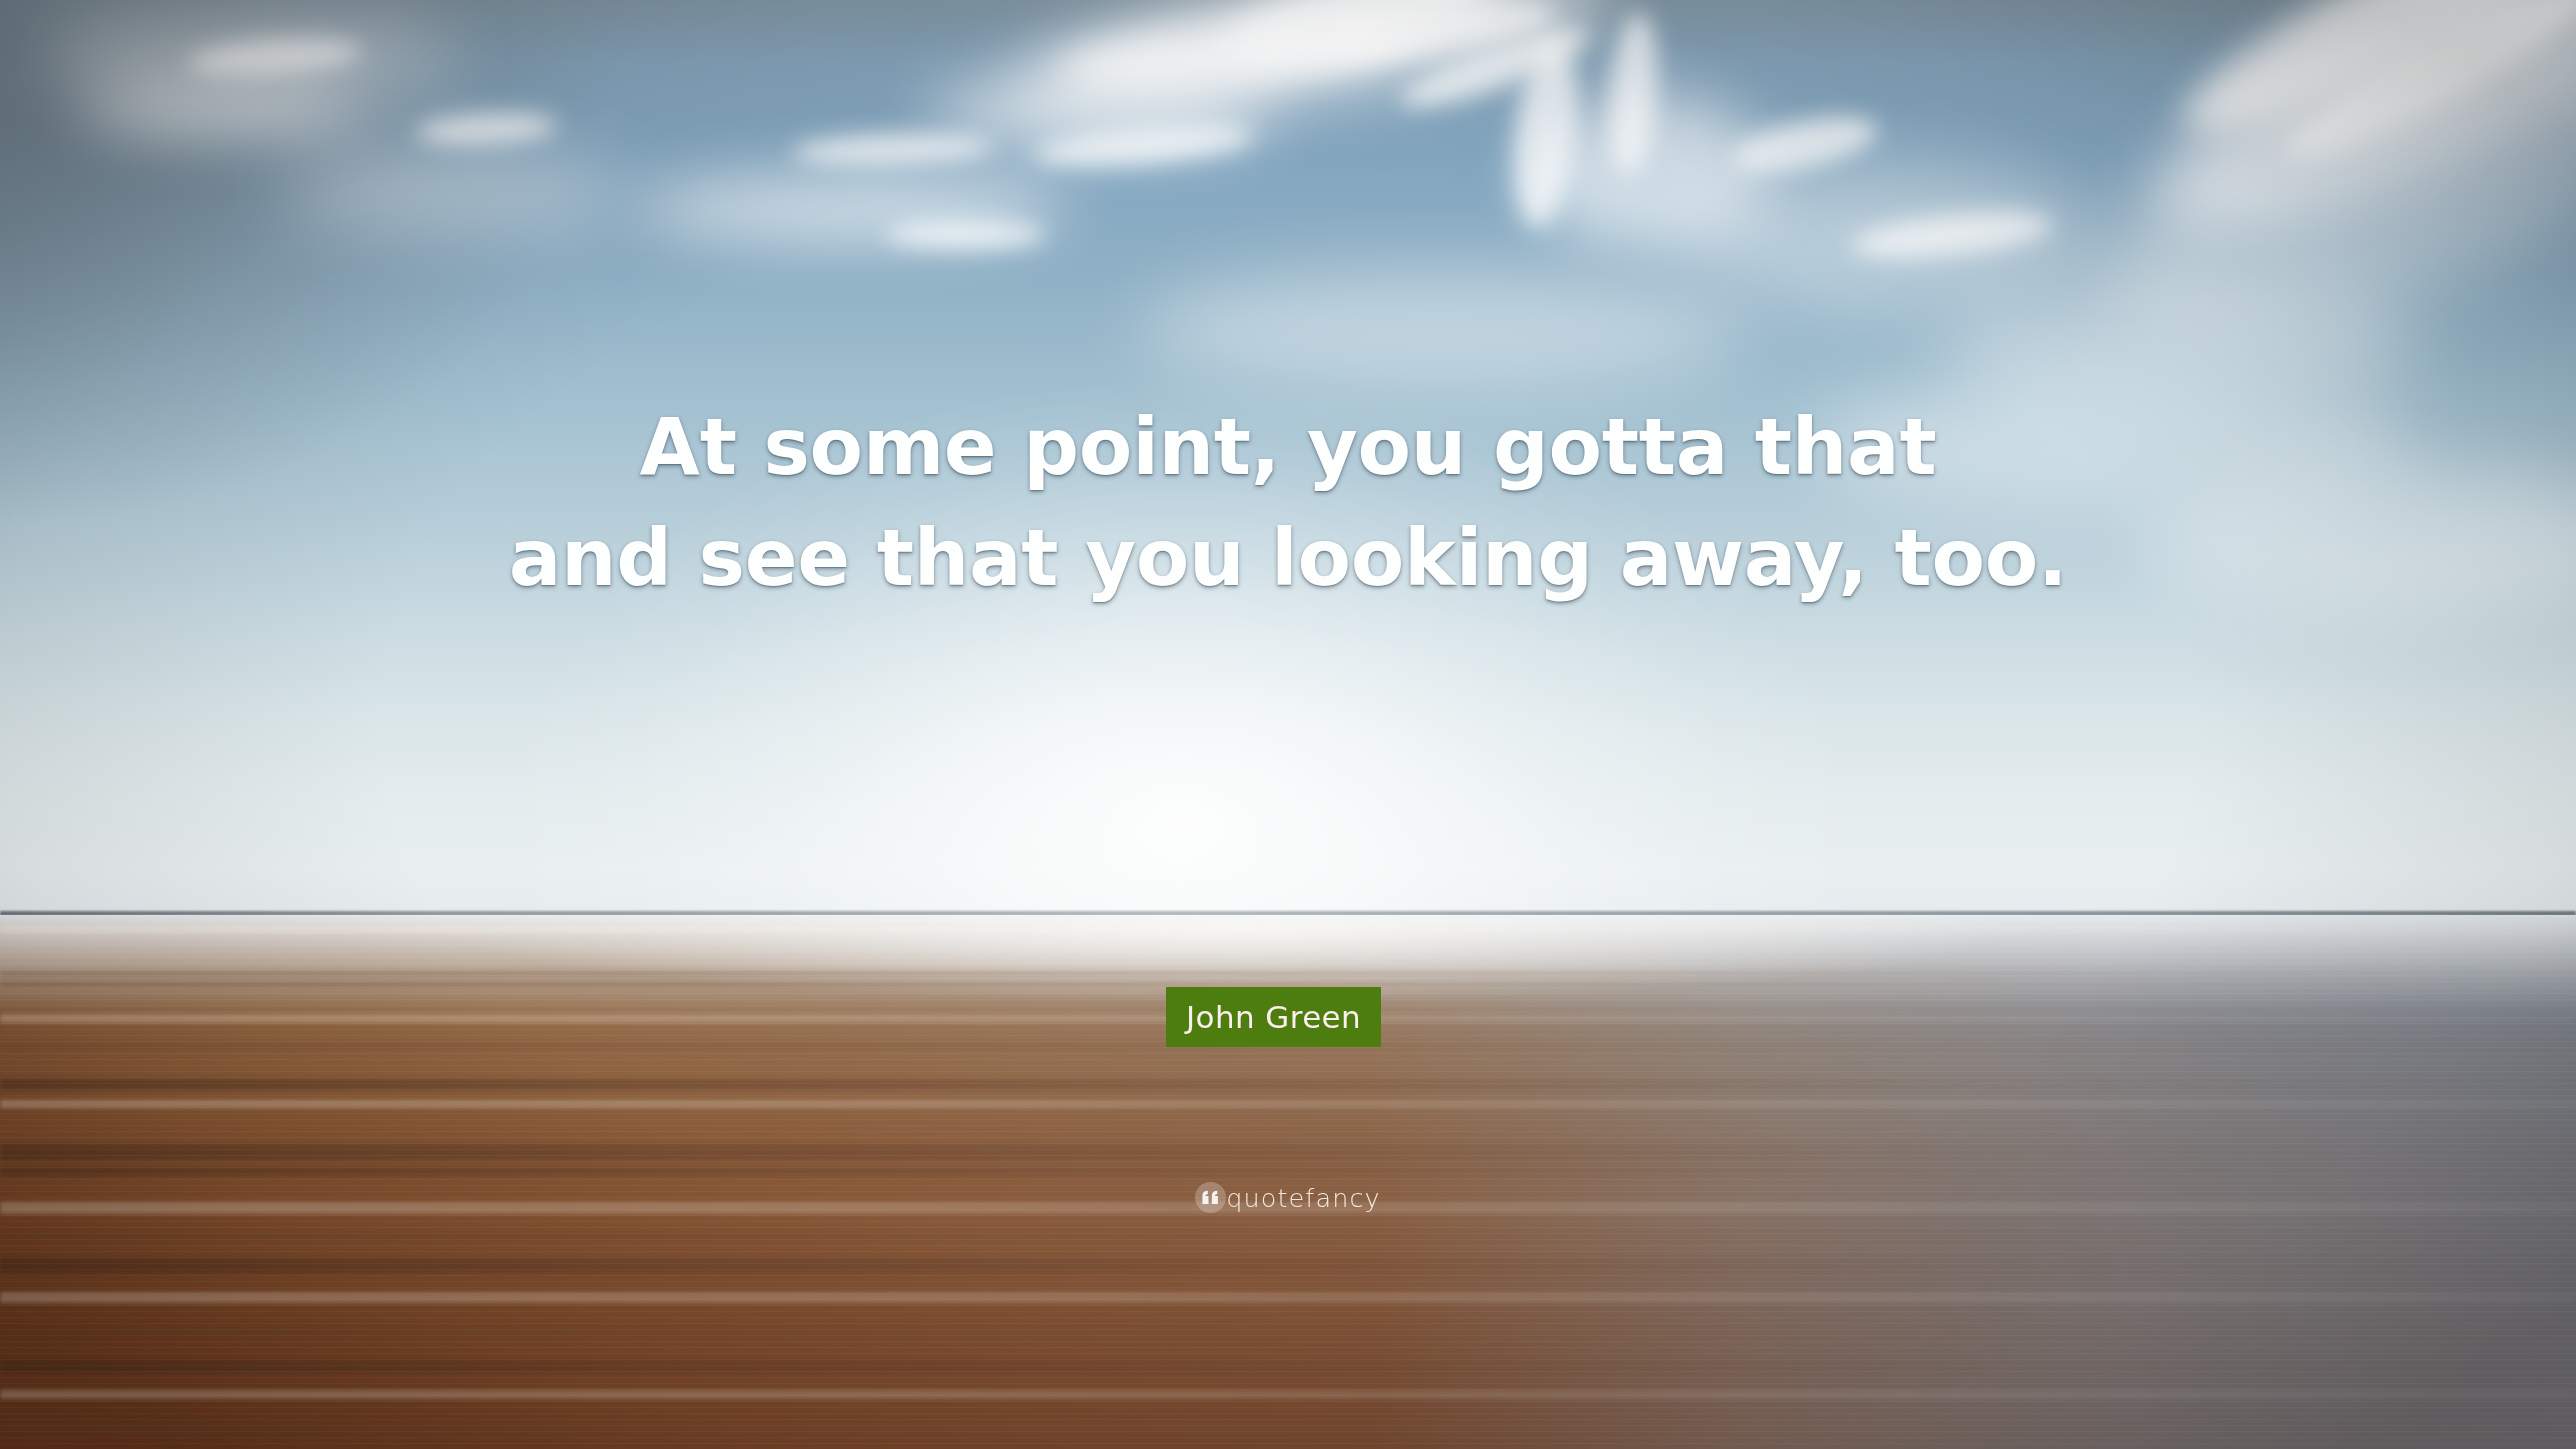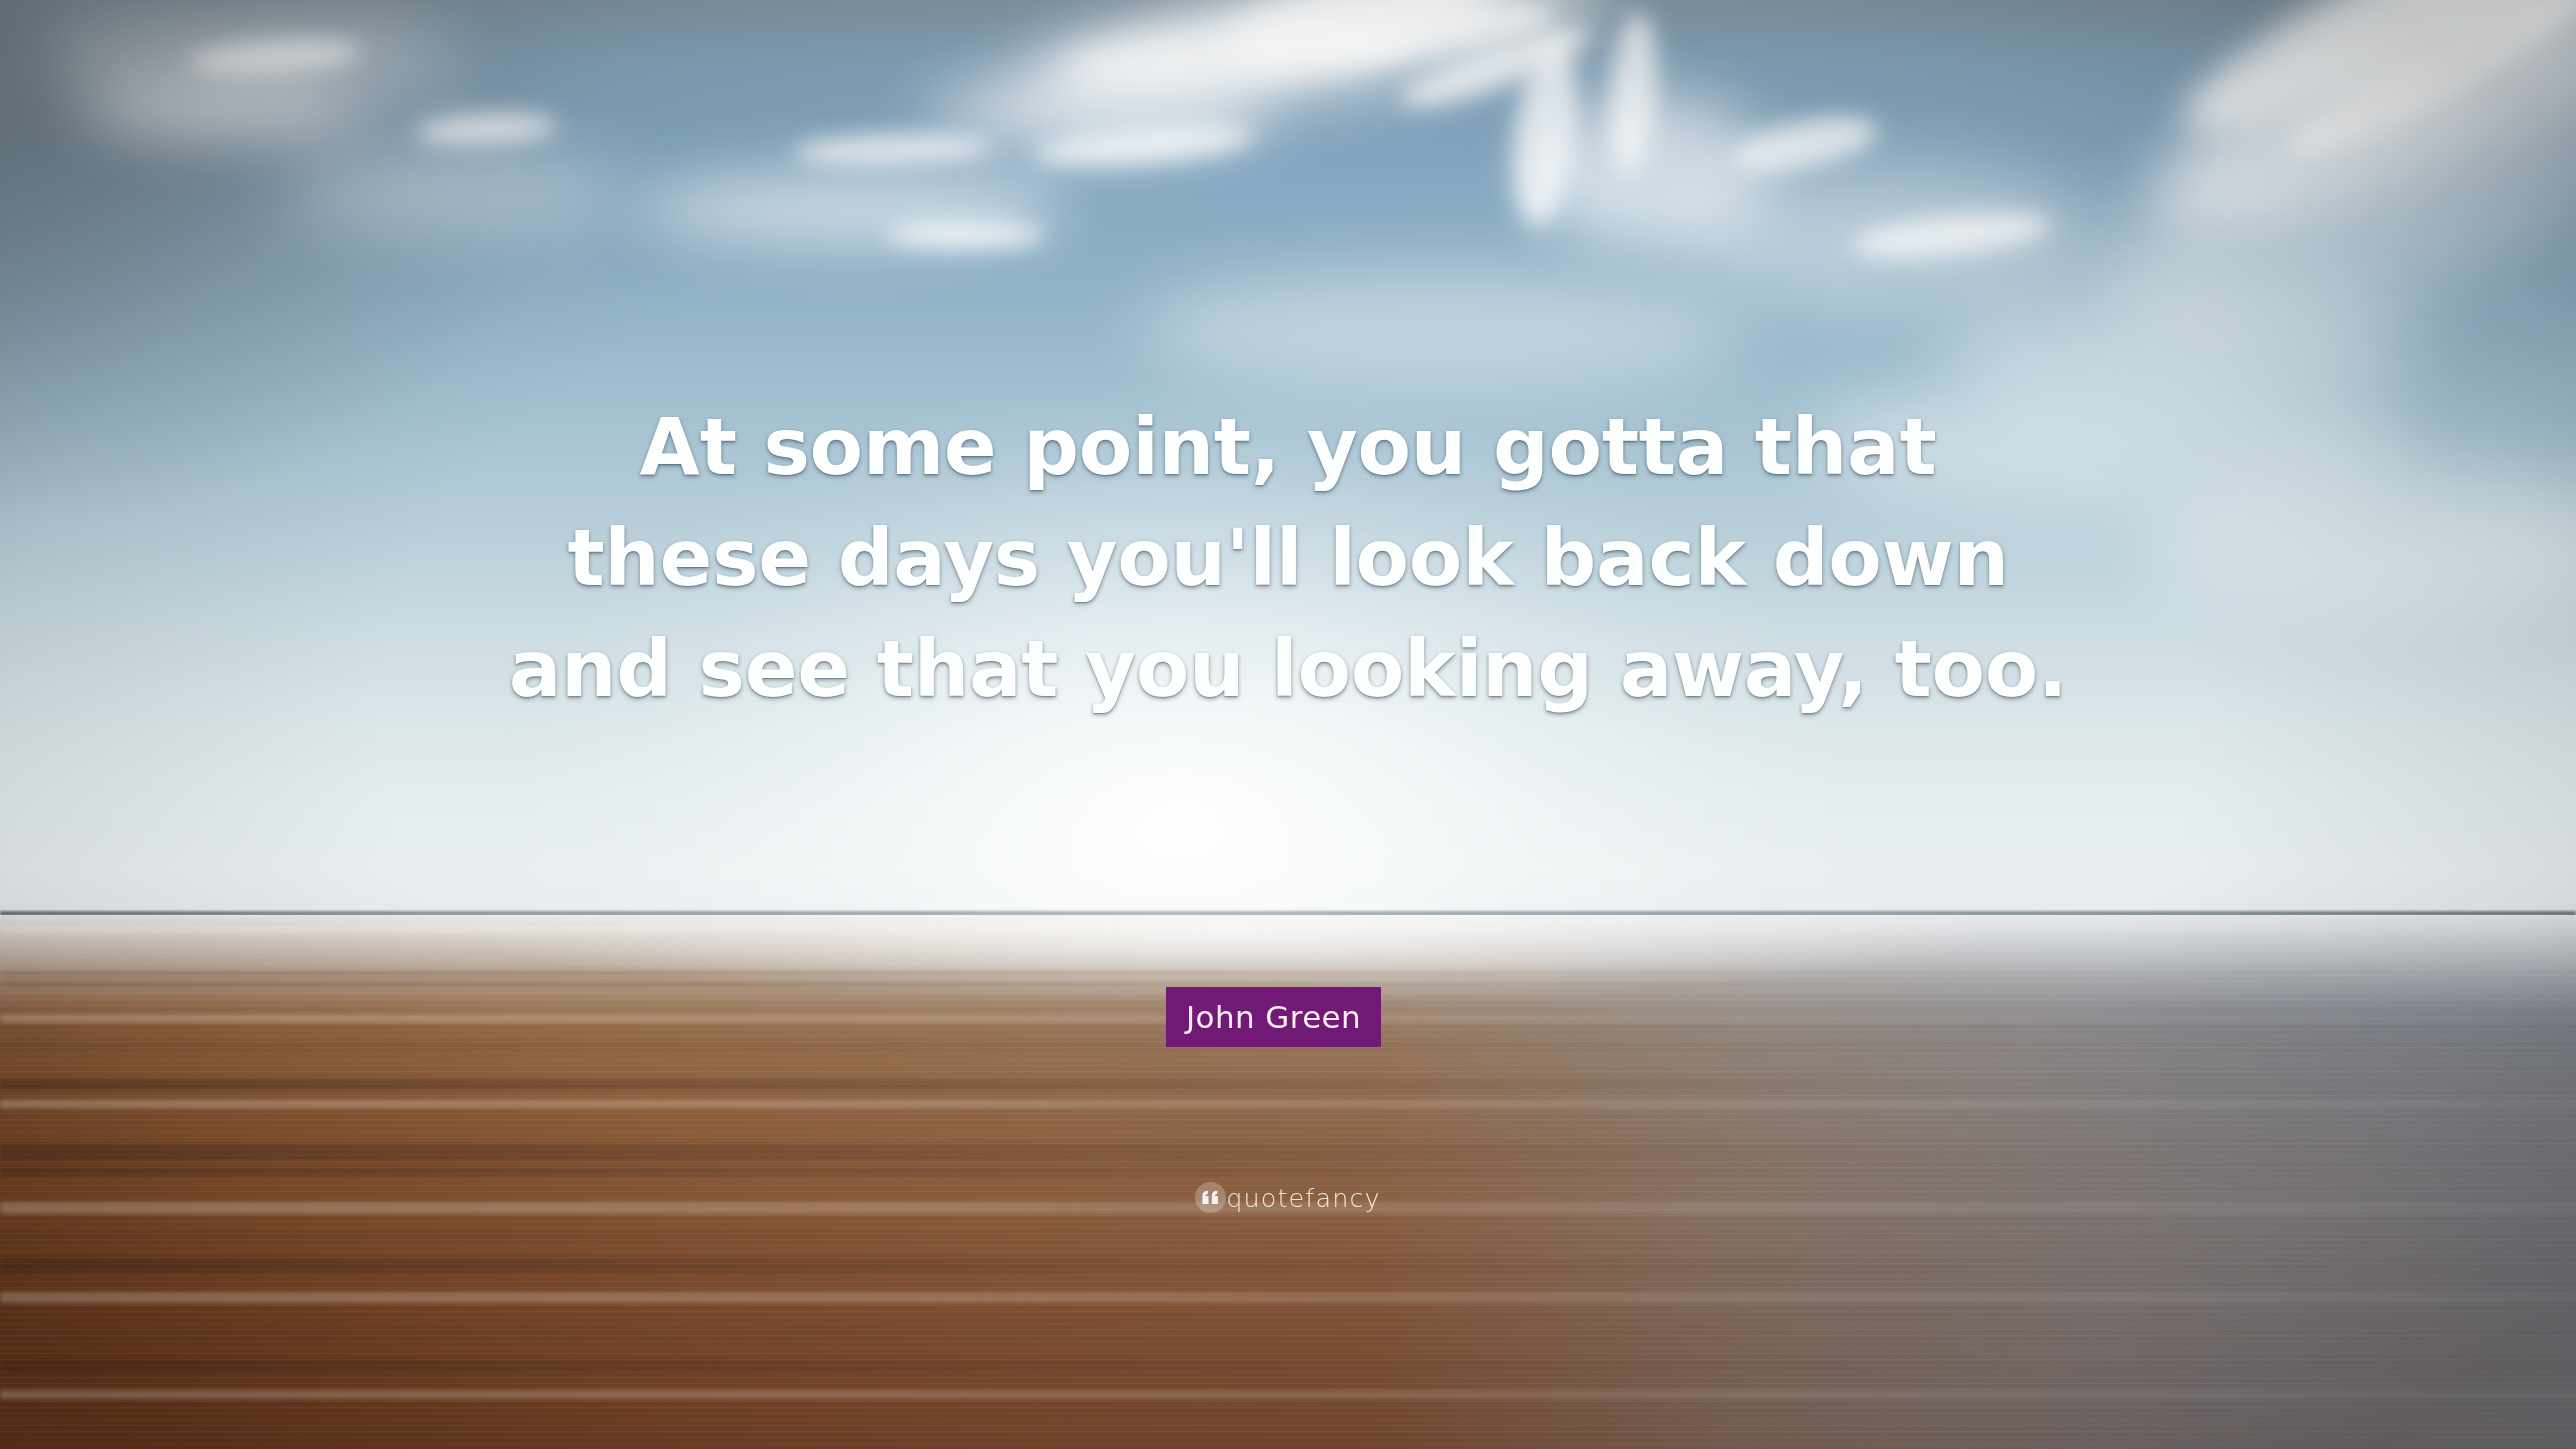--- a/index.html
+++ b/index.html
@@ -168,21 +168,21 @@
     white-space:nowrap;
   }
 
   
   .author-badge {
     position:absolute;
     left:1166px; top:987px;
     height:60px;
     padding:0 20px;
     display:flex; align-items:center; justify-content:center;
-    background:#701a75;
+    background:#4d7c0f;
     z-index:7;
   }
   .author-badge .name {
     font-family:"DejaVu Sans", sans-serif;
     font-weight:400;
     font-size:31px;
     letter-spacing:0.4px;
     color:#fbeeee;
     white-space:nowrap;
   }
@@ -282,21 +282,20 @@
     <div class="band lt" style="top:1292px;height:10.7px;"></div>
     <div class="band md" style="top:1327px;height:8px;"></div>
     <div class="band dk" style="top:1360px;height:13.4px;"></div>
     <div class="band lt" style="top:1390px;height:9.4px;"></div>
     <div class="band md" style="top:1421px;height:12px;"></div>
   </div>
   <div class="streaks"></div>
 
   <div class="quote-block">
     <span class="quote-line">At some point, you gotta that</span>
-    <span class="quote-line">these days you'll look back down</span>
     <span class="quote-line">and see that you looking away, too.</span>
   </div>
 
   <div class="author-badge">
     <span class="name">John Green</span>
   </div>
 
   <div class="watermark">
     <span class="wm-icon">
       <svg width="19" height="14.8" viewBox="0 0 28 22" aria-hidden="true">

